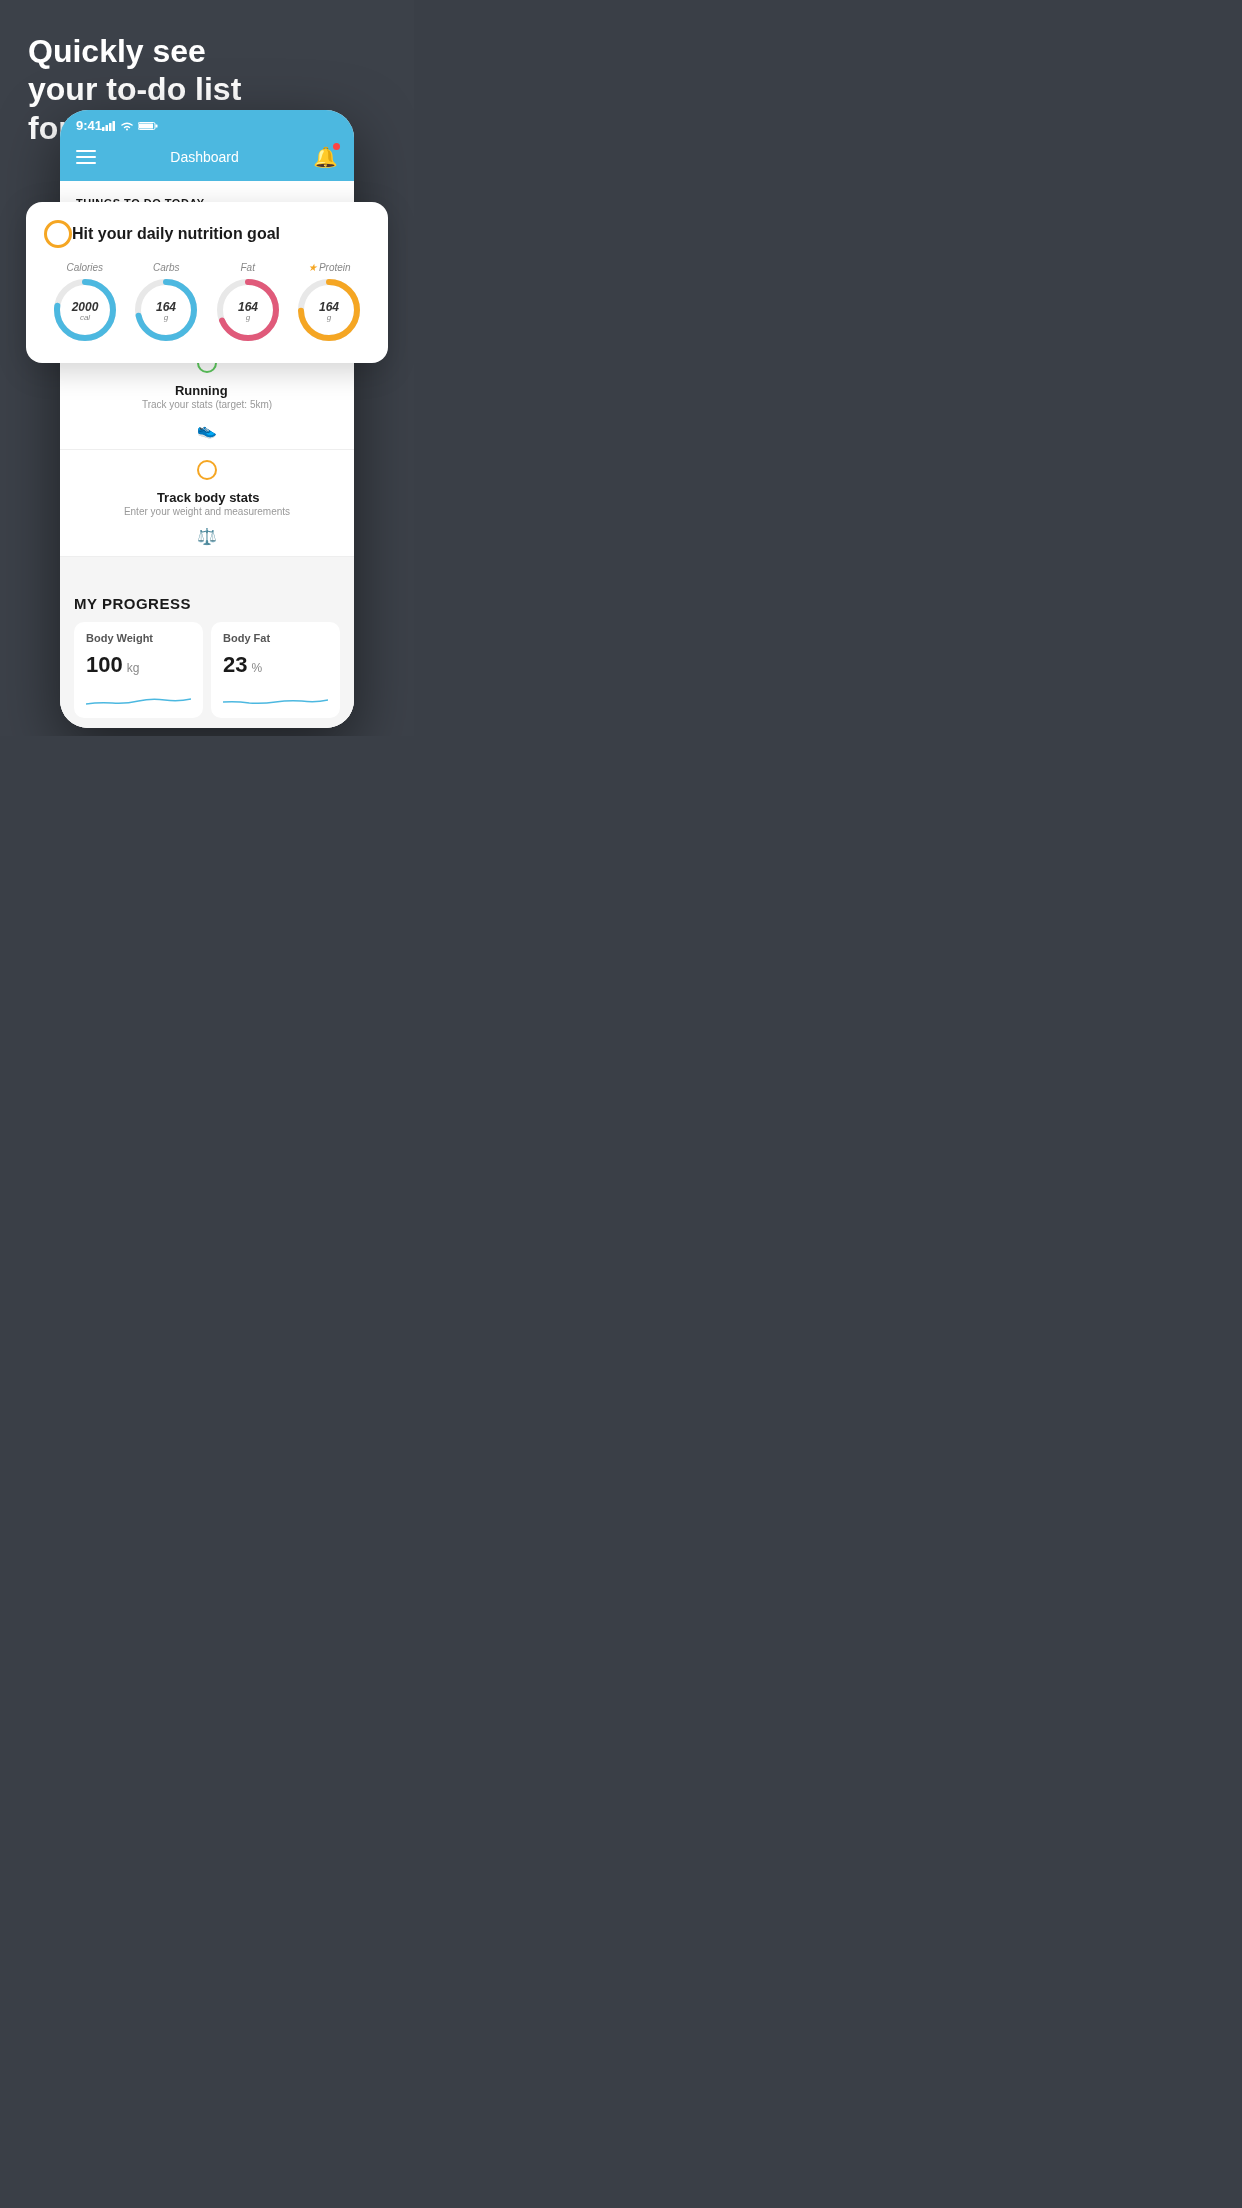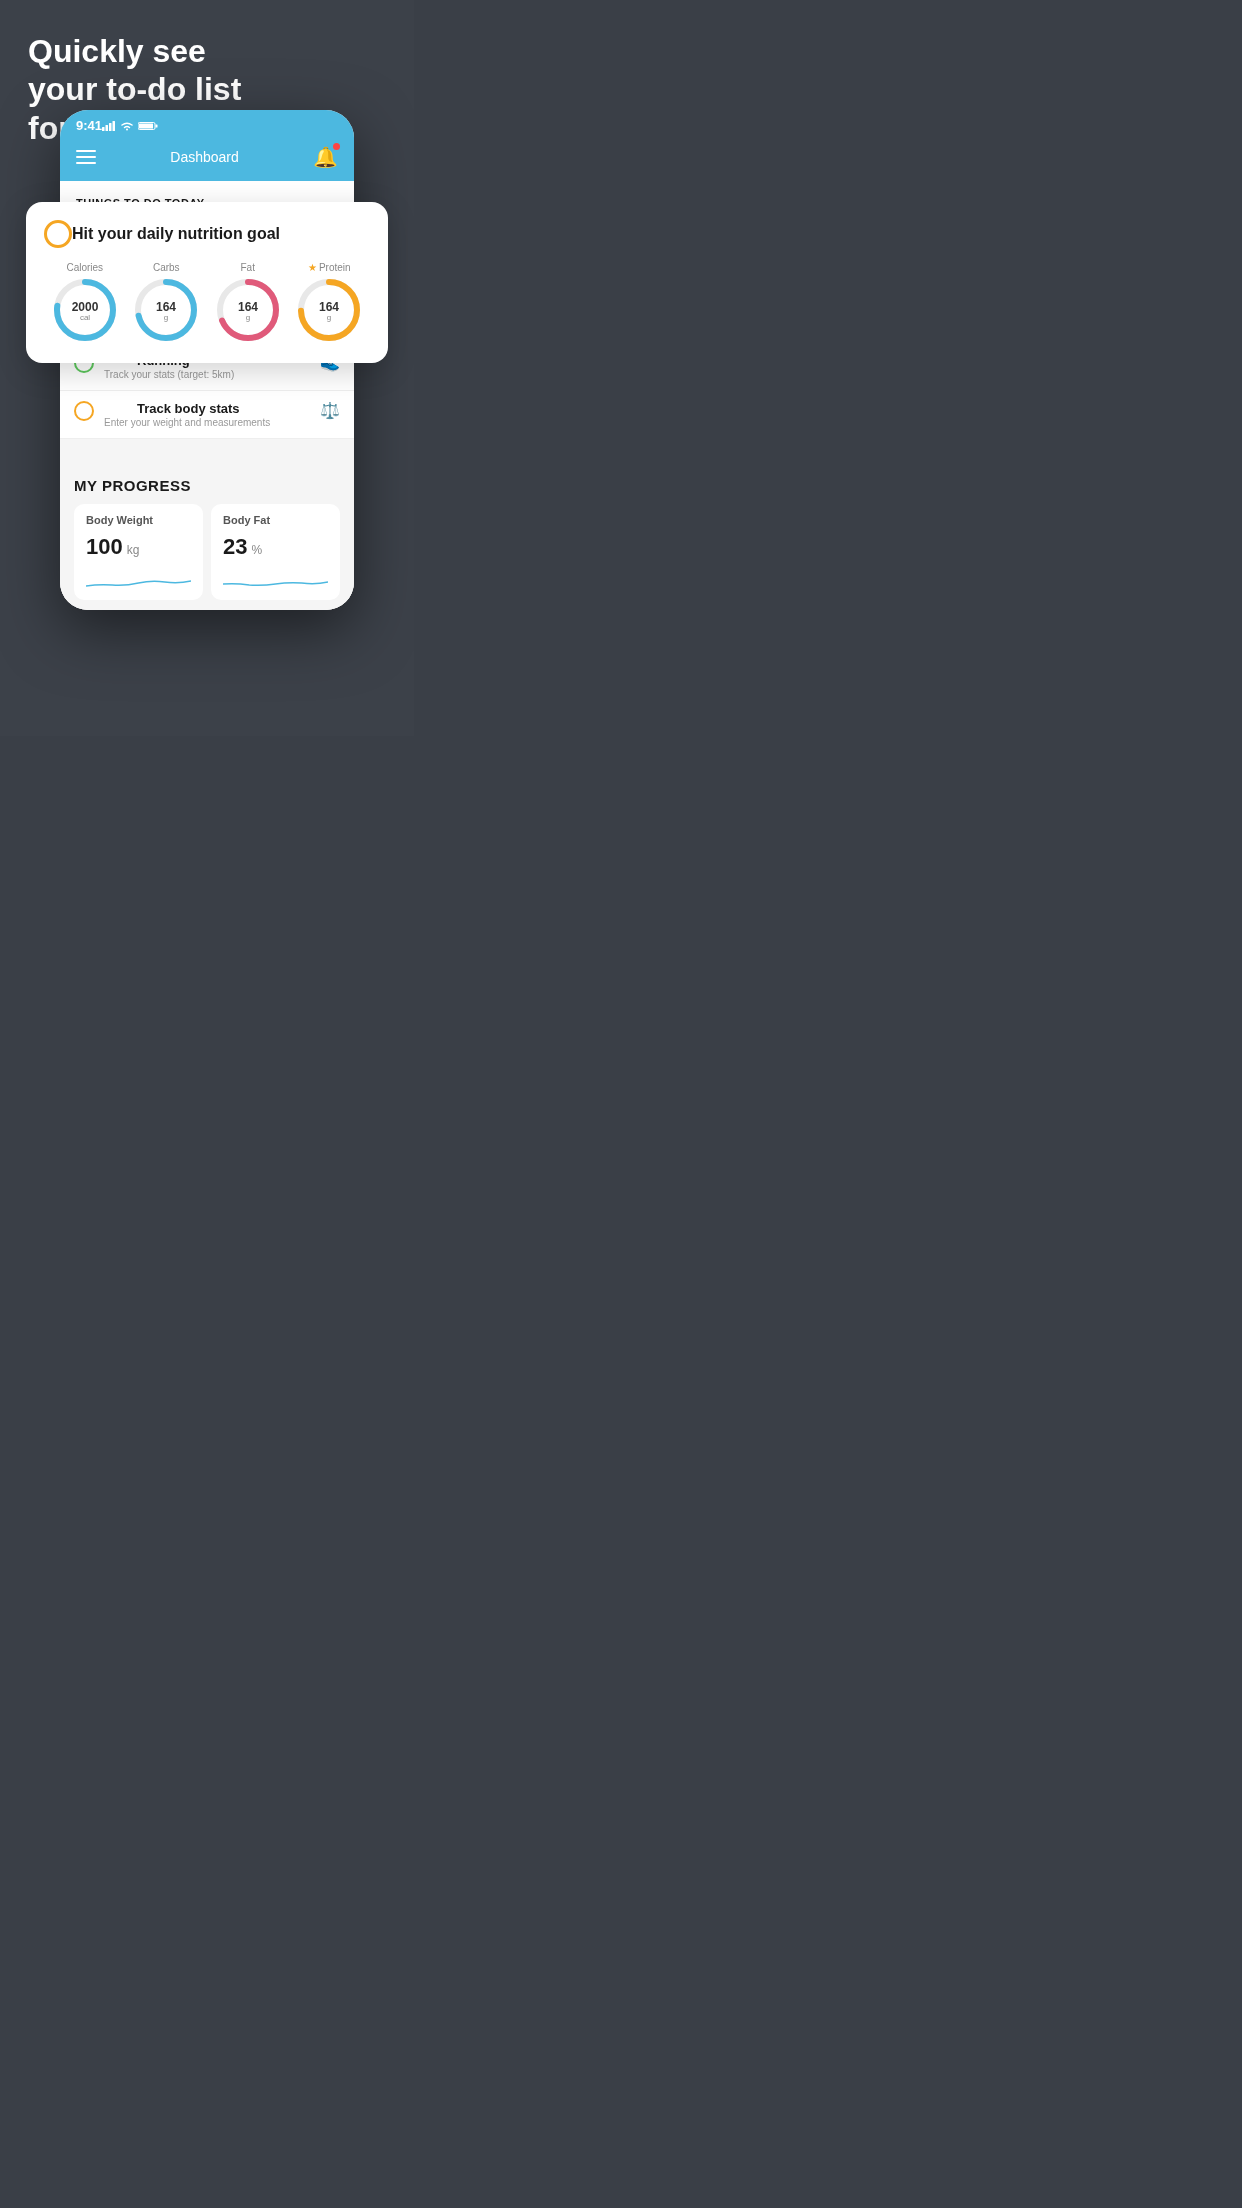--- a/index.html
+++ b/index.html
@@ -156,20 +156,21 @@
     }
     .card-title {
       font-size: 16px;
       font-weight: 600;
       color: #1a1a1a;
     }
     .nutrition-circles {
       display: flex;
       justify-content: space-around;
       align-items: center;
+      font-style: italic;
     }
     .nutrition-item {
       display: flex;
       flex-direction: column;
       align-items: center;
       gap: 4px;
     }
     .nutrition-label {
       font-size: 10px;
       color: #888;
@@ -200,24 +201,25 @@
       text-anchor: middle;
     }
 
     
     .todo-list {
       background: #fff;
       margin-top: 4px;
     }
     .todo-item {
       display: flex;
-      align-items: flex-start;
+      align-items: center;
       padding: 10px 14px;
       border-bottom: 1px solid #eee;
       gap: 10px;
+      flex-direction: column;
     }
     .todo-circle {
       width: 20px;
       height: 20px;
       border-radius: 50%;
       border: 2.5px solid #4cb8e0;
       flex-shrink: 0;
     }
     .todo-circle.green { border-color: #5dc85d; }
     .todo-circle.yellow { border-color: #f5a623; }

